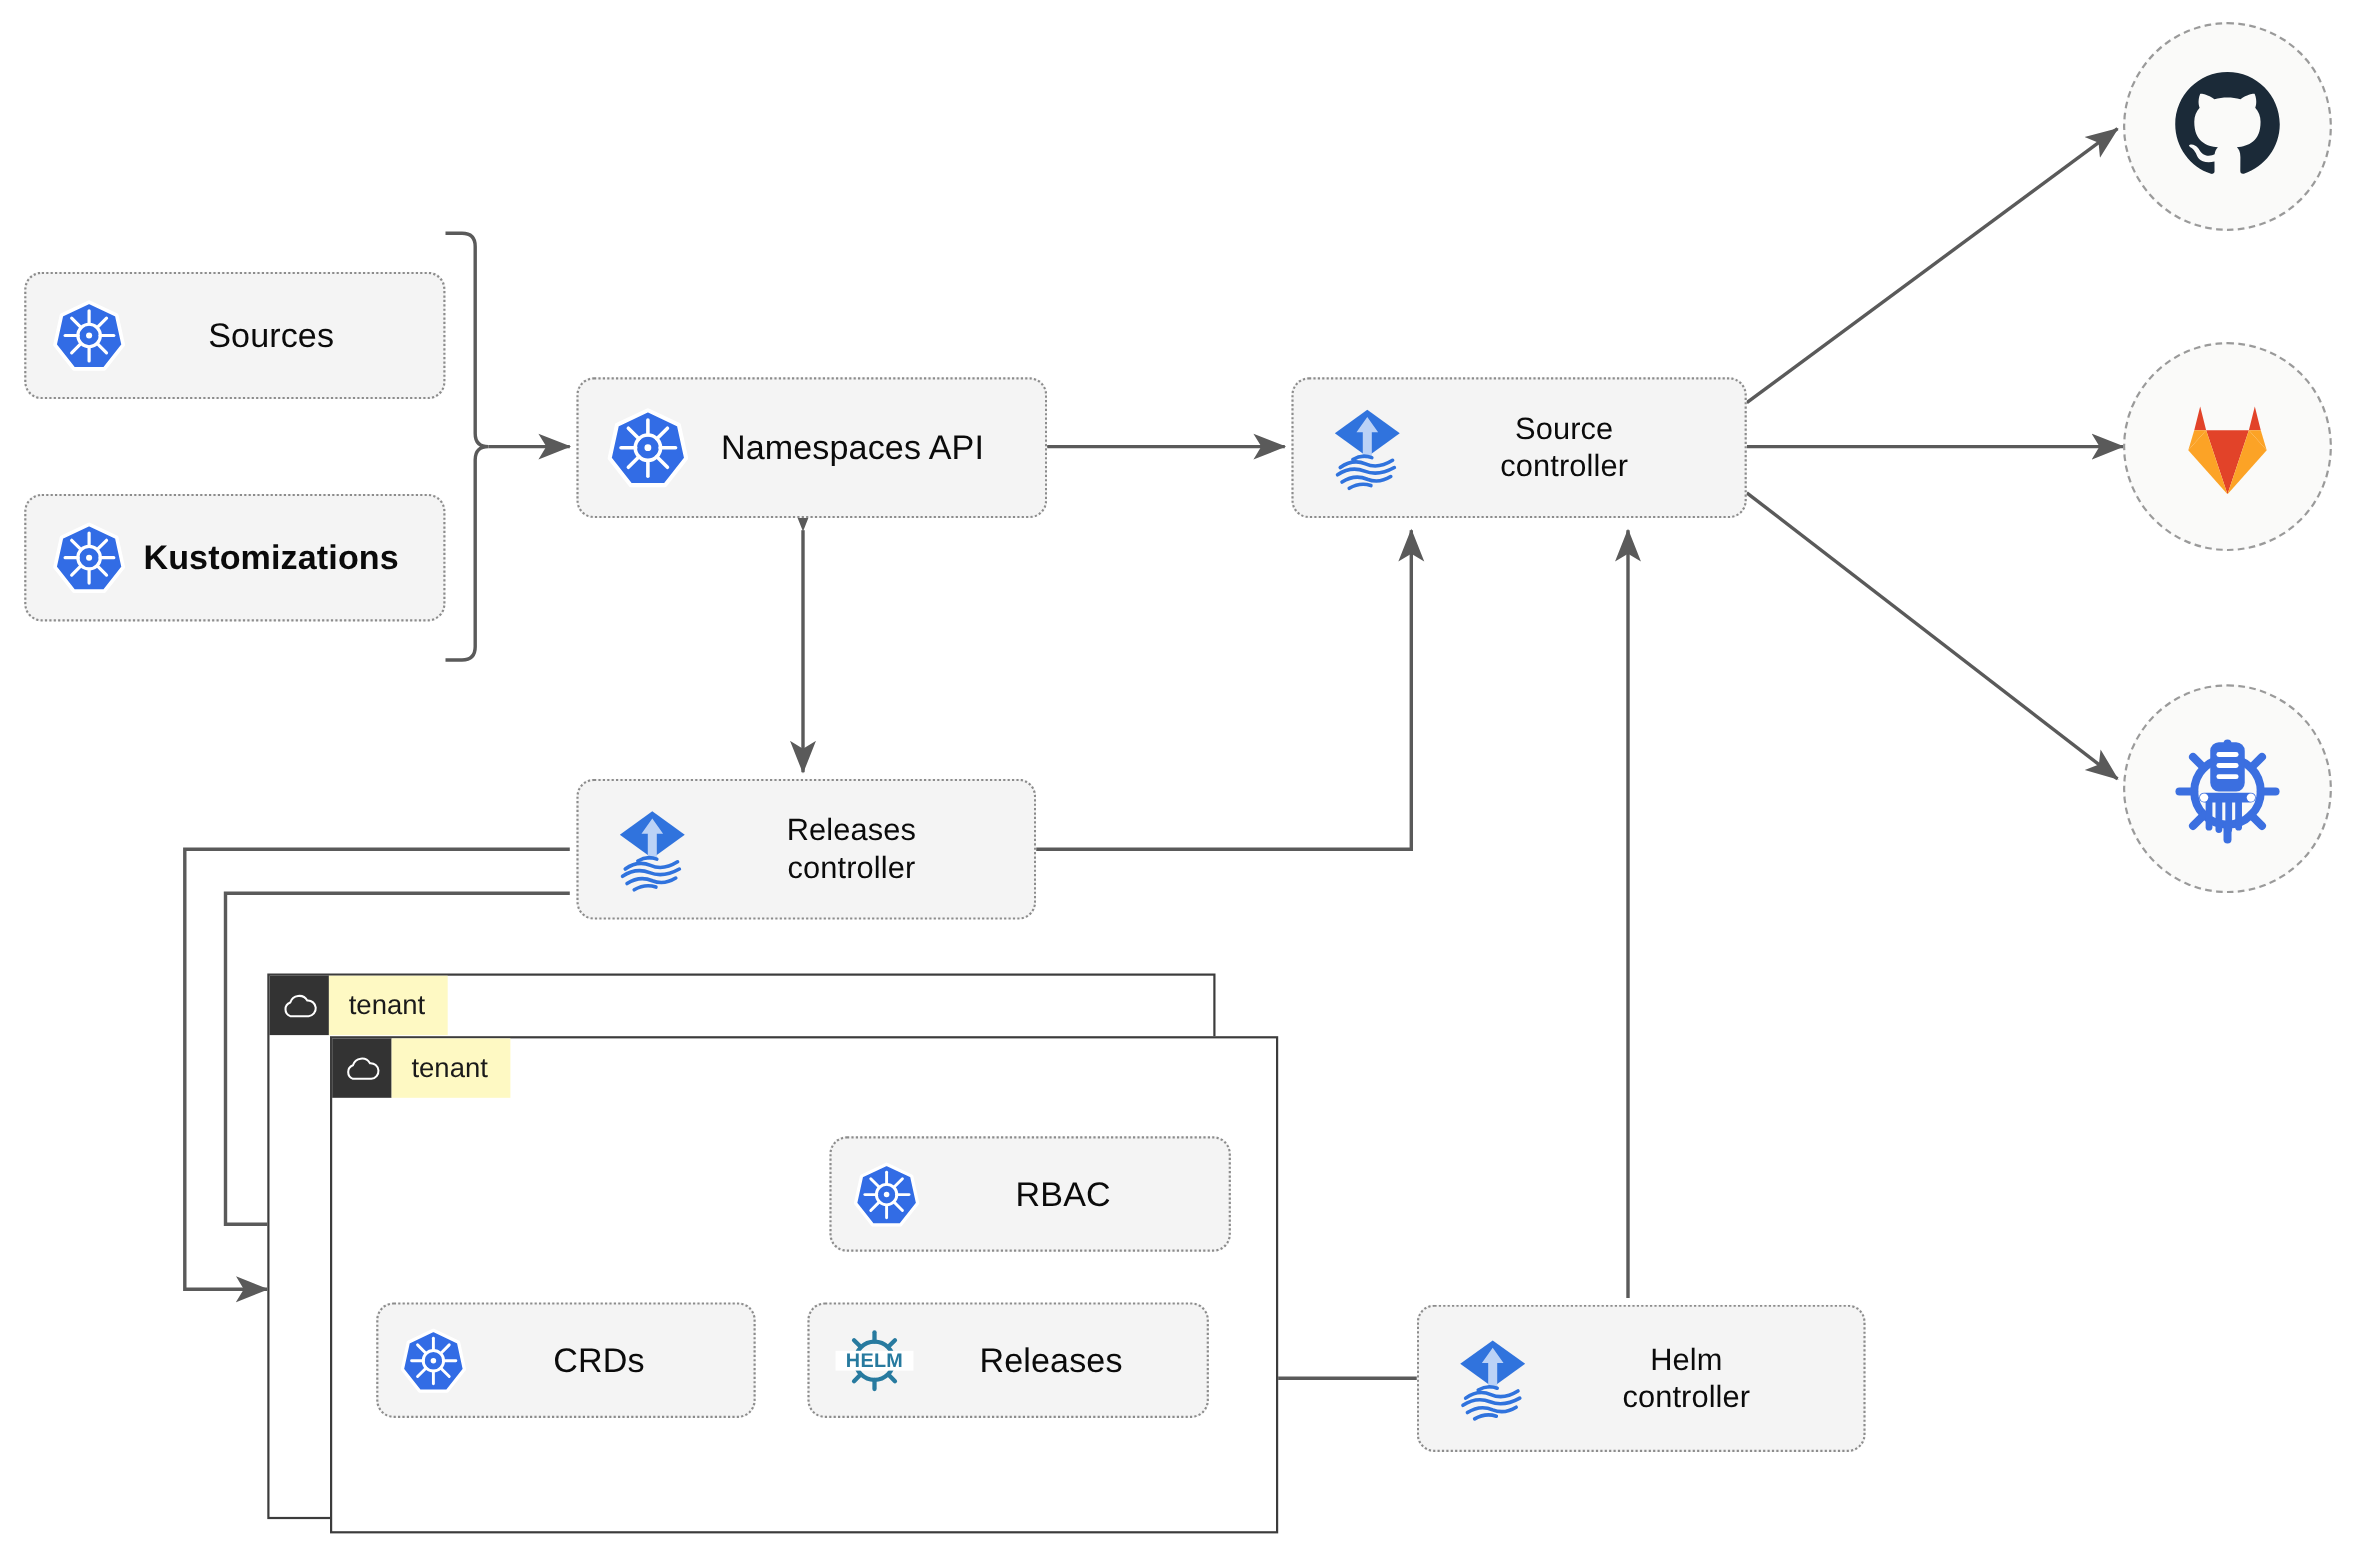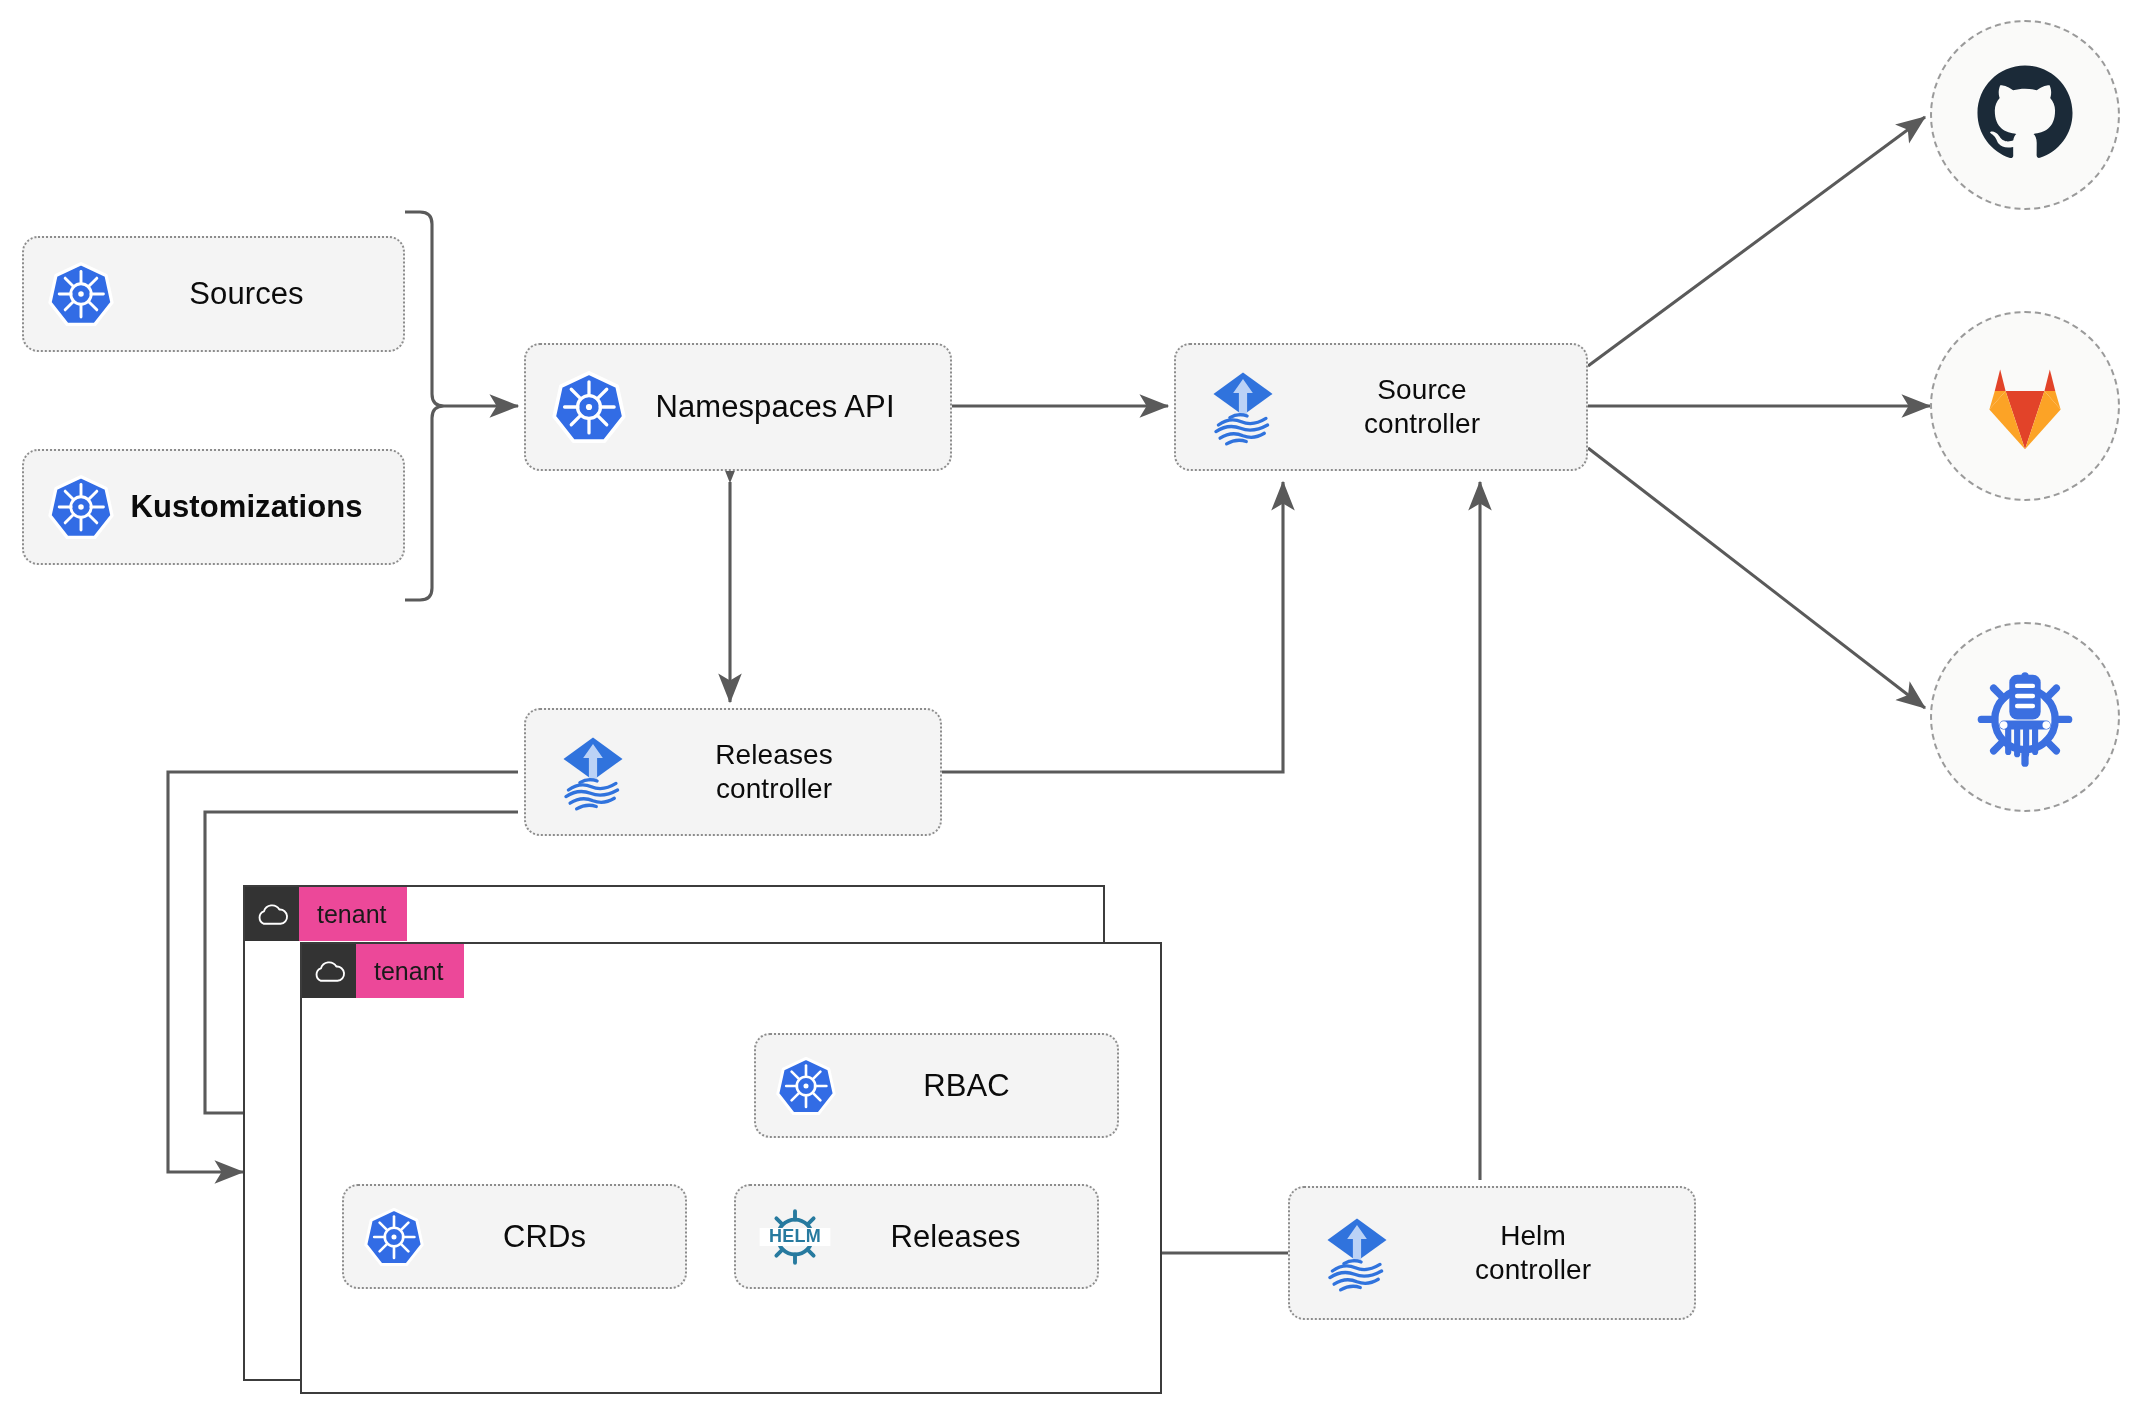--- a/index.html
+++ b/index.html
@@ -22,21 +22,21 @@
         border:2.6px dashed #9a9a9a;display:flex;align-items:center;
         justify-content:center;box-sizing:border-box;}
 
   
   .tenant{position:absolute;background:#ffffff;border:2.4px solid #3c3c3c;
           box-sizing:border-box;}
   .tenant .hdr{position:absolute;left:-0px;top:-0px;height:54px;display:flex;align-items:center;}
   .tenant .hdr .sq{width:54px;height:54px;background:#333333;display:flex;
                    align-items:center;justify-content:center;}
   .tenant .hdr .tname{color:#1a1a1a;font-size:25px;padding-left:18px;
-                      background:#ec4899;height:54px;display:flex;align-items:center;
+                      background:#fef9c3;height:54px;display:flex;align-items:center;
                       padding-right:20px;}
 </style>
 </head>
 <body>
 
 <div id="stage">
 
   <svg class="edges" viewBox="0 0 2144 1407">
     <defs>
       <marker id="ah" markerWidth="11" markerHeight="11" refX="9.2" refY="4.1" orient="auto" markerUnits="strokeWidth">
@@ -69,21 +69,21 @@
 
       <path d="M1288,1253 L1118,1253" marker-end="url(#ah)"></path>
 
       <path d="M518,772 L168,772 L168,1172 L243,1172" marker-end="url(#ah)"></path>
 
       <path d="M518,812 L205,812 L205,1113 L300,1113" marker-end="url(#ah)"></path>
 
     </g>
   </svg>
 
-  <div class="node" style="left:22px;top:236px;width:383px;height:116px;padding:0 24px;">
+  <div class="node" style="left:22px;top:247px;width:383px;height:116px;padding:0 24px;">
     <span class="ico">
       <svg width="66" height="66" viewBox="0 0 100 100">
         <polygon points="50,4 88,22 97,63 71,96 29,96 3,63 12,22" fill="#326CE5" stroke="#ffffff" stroke-width="5" stroke-linejoin="round"></polygon>
         <g fill="none" stroke="#ffffff" stroke-width="4.4" stroke-linecap="round">
           <circle cx="50" cy="50" r="15.5"></circle>
           <path d="M50,16 L50,34"></path>
             <path d="M50,66 L50,85"></path>
           <path d="M17,50 L35,50"></path>
             <path d="M65,50 L84,50"></path>
           <path d="M26,26 L39,39"></path>

